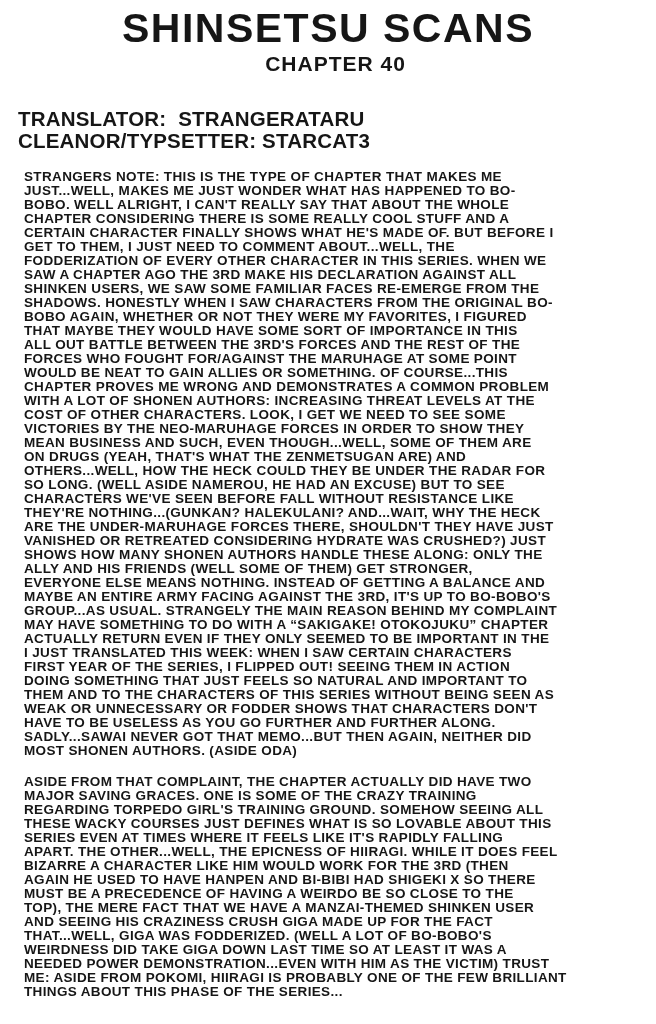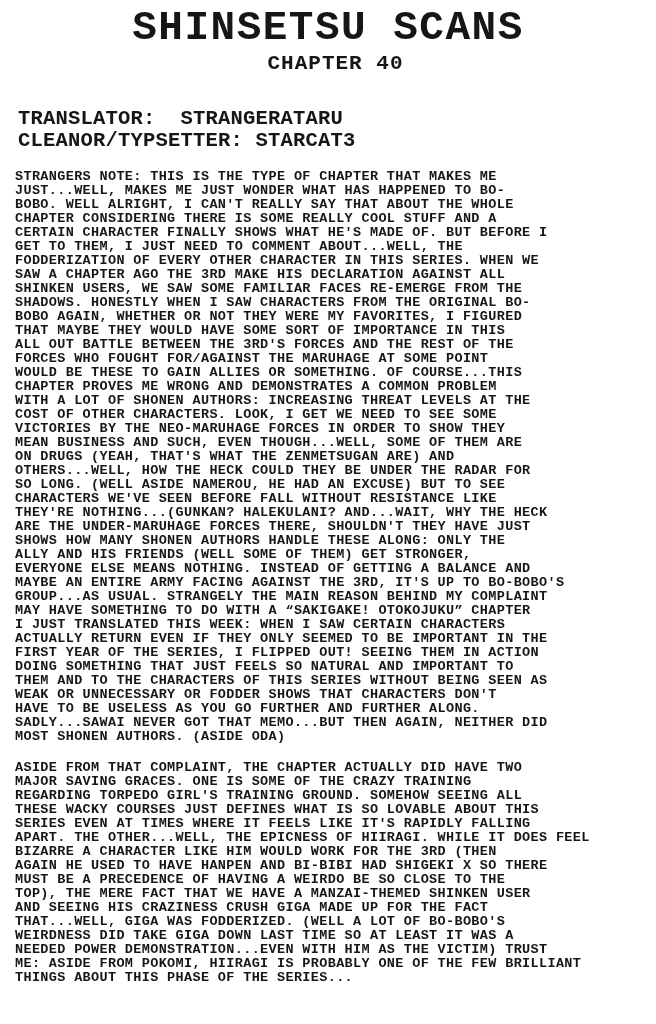--- a/index.html
+++ b/index.html
@@ -6,21 +6,21 @@
     margin: 0;
     padding: 0;
     background: #ffffff;
   }
   .page {
     position: relative;
     width: 656px;
     height: 1024px;
     background: #ffffff;
     color: #161616;
-    font-family: Liberation Mono, monospace;
+    font-family: Liberation Sans, sans-serif;
     font-weight: bold;
     overflow: hidden;
   }
   .header {
     text-align: center;
     padding-top: 6px;
   }
   .title {
     margin: 0;
     font-size: 41px;
@@ -36,21 +36,21 @@
     font-weight: bold;
     padding-left: 15px;
   }
   .credits {
     margin: 33px 0 8px 18px;
     font-size: 20.5px;
     line-height: 22px;
     letter-spacing: 0.2px;
   }
   .notes {
-    margin: 18px 6px 0 15px;
+    margin: 18px 6px 0 24px;
     font-size: 13.5px;
     line-height: 14px;
     letter-spacing: 0.35px;
   }
   .para2 {
     margin-top: 17px;
   }
   .tline {
     white-space: pre; 
   }
@@ -78,40 +78,41 @@
         <div class="tline">CERTAIN CHARACTER FINALLY SHOWS WHAT HE'S MADE OF. BUT BEFORE I</div>
         <div class="tline">GET TO THEM, I JUST NEED TO COMMENT ABOUT...WELL, THE</div>
         <div class="tline">FODDERIZATION OF EVERY OTHER CHARACTER IN THIS SERIES. WHEN WE</div>
         <div class="tline">SAW A CHAPTER AGO THE 3RD MAKE HIS DECLARATION AGAINST ALL</div>
         <div class="tline">SHINKEN USERS, WE SAW SOME FAMILIAR FACES RE-EMERGE FROM THE</div>
         <div class="tline">SHADOWS. HONESTLY WHEN I SAW CHARACTERS FROM THE ORIGINAL BO-</div>
         <div class="tline">BOBO AGAIN, WHETHER OR NOT THEY WERE MY FAVORITES, I FIGURED</div>
         <div class="tline">THAT MAYBE THEY WOULD HAVE SOME SORT OF IMPORTANCE IN THIS</div>
         <div class="tline">ALL OUT BATTLE BETWEEN THE 3RD'S FORCES AND THE REST OF THE</div>
         <div class="tline">FORCES WHO FOUGHT FOR/AGAINST THE MARUHAGE AT SOME POINT</div>
-        <div class="tline">WOULD BE THESE TO GAIN ALLIES OR SOMETHING. OF COURSE...THIS</div>
+        <div class="tline">WOULD BE NEAT TO GAIN ALLIES OR SOMETHING. OF COURSE...THIS</div>
         <div class="tline">CHAPTER PROVES ME WRONG AND DEMONSTRATES A COMMON PROBLEM</div>
         <div class="tline">WITH A LOT OF SHONEN AUTHORS: INCREASING THREAT LEVELS AT THE</div>
         <div class="tline">COST OF OTHER CHARACTERS. LOOK, I GET WE NEED TO SEE SOME</div>
         <div class="tline">VICTORIES BY THE NEO-MARUHAGE FORCES IN ORDER TO SHOW THEY</div>
         <div class="tline">MEAN BUSINESS AND SUCH, EVEN THOUGH...WELL, SOME OF THEM ARE</div>
         <div class="tline">ON DRUGS (YEAH, THAT'S WHAT THE ZENMETSUGAN ARE) AND</div>
         <div class="tline">OTHERS...WELL, HOW THE HECK COULD THEY BE UNDER THE RADAR FOR</div>
         <div class="tline">SO LONG. (WELL ASIDE NAMEROU, HE HAD AN EXCUSE) BUT TO SEE</div>
         <div class="tline">CHARACTERS WE'VE SEEN BEFORE FALL WITHOUT RESISTANCE LIKE</div>
         <div class="tline">THEY'RE NOTHING...(GUNKAN? HALEKULANI? AND...WAIT, WHY THE HECK</div>
         <div class="tline">ARE THE UNDER-MARUHAGE FORCES THERE, SHOULDN'T THEY HAVE JUST</div>
+        <div class="tline">VANISHED OR RETREATED CONSIDERING HYDRATE WAS CRUSHED?) JUST</div>
         <div class="tline">SHOWS HOW MANY SHONEN AUTHORS HANDLE THESE ALONG: ONLY THE</div>
         <div class="tline">ALLY AND HIS FRIENDS (WELL SOME OF THEM) GET STRONGER,</div>
         <div class="tline">EVERYONE ELSE MEANS NOTHING. INSTEAD OF GETTING A BALANCE AND</div>
         <div class="tline">MAYBE AN ENTIRE ARMY FACING AGAINST THE 3RD, IT'S UP TO BO-BOBO'S</div>
         <div class="tline">GROUP...AS USUAL. STRANGELY THE MAIN REASON BEHIND MY COMPLAINT</div>
         <div class="tline">MAY HAVE SOMETHING TO DO WITH A “SAKIGAKE! OTOKOJUKU” CHAPTER</div>
+        <div class="tline">ACTUALLY RETURN EVEN IF THEY ONLY SEEMED TO BE IMPORTANT IN THE</div>
         <div class="tline">I JUST TRANSLATED THIS WEEK: WHEN I SAW CERTAIN CHARACTERS</div>
-        <div class="tline">ACTUALLY RETURN EVEN IF THEY ONLY SEEMED TO BE IMPORTANT IN THE</div>
         <div class="tline">FIRST YEAR OF THE SERIES, I FLIPPED OUT! SEEING THEM IN ACTION</div>
         <div class="tline">DOING SOMETHING THAT JUST FEELS SO NATURAL AND IMPORTANT TO</div>
         <div class="tline">THEM AND TO THE CHARACTERS OF THIS SERIES WITHOUT BEING SEEN AS</div>
         <div class="tline">WEAK OR UNNECESSARY OR FODDER SHOWS THAT CHARACTERS DON'T</div>
         <div class="tline">HAVE TO BE USELESS AS YOU GO FURTHER AND FURTHER ALONG.</div>
         <div class="tline">SADLY...SAWAI NEVER GOT THAT MEMO...BUT THEN AGAIN, NEITHER DID</div>
         <div class="tline">MOST SHONEN AUTHORS. (ASIDE ODA)</div>
       </div>
     <div class="para para2">
         <div class="tline">ASIDE FROM THAT COMPLAINT, THE CHAPTER ACTUALLY DID HAVE TWO</div>

